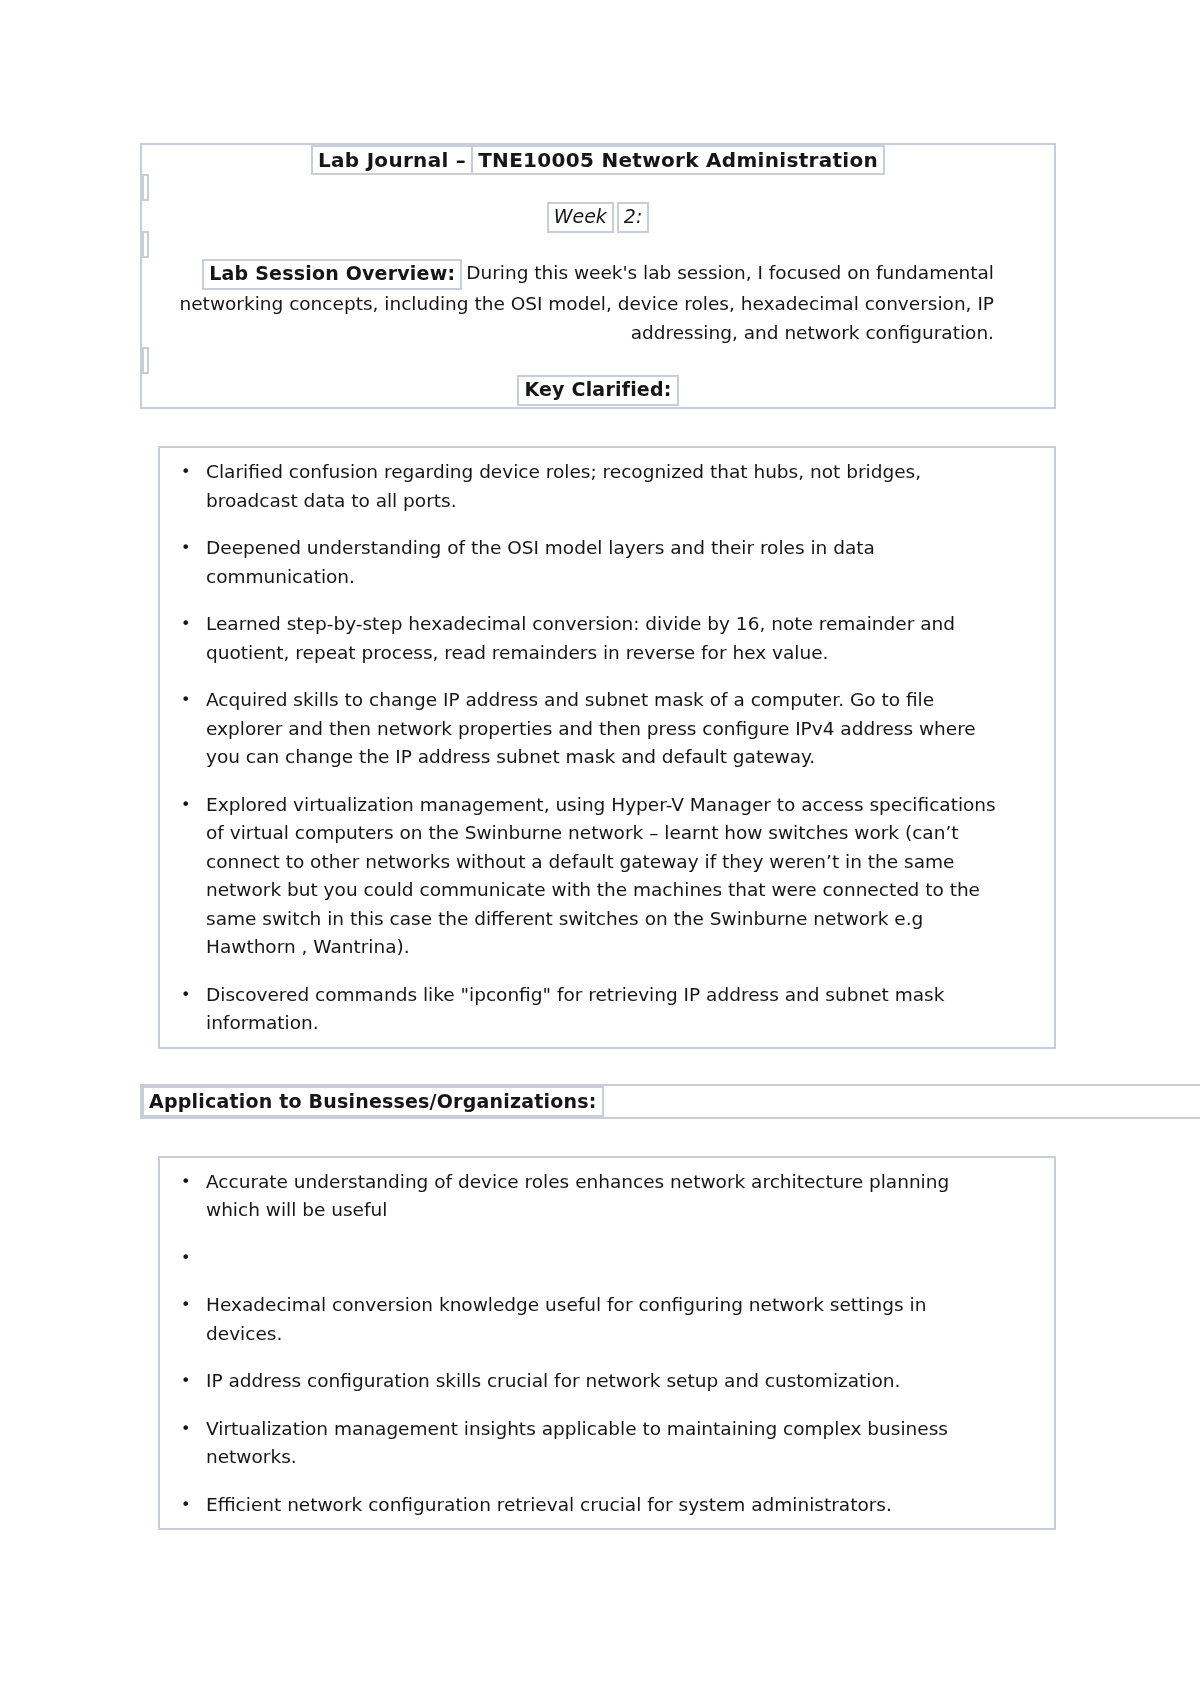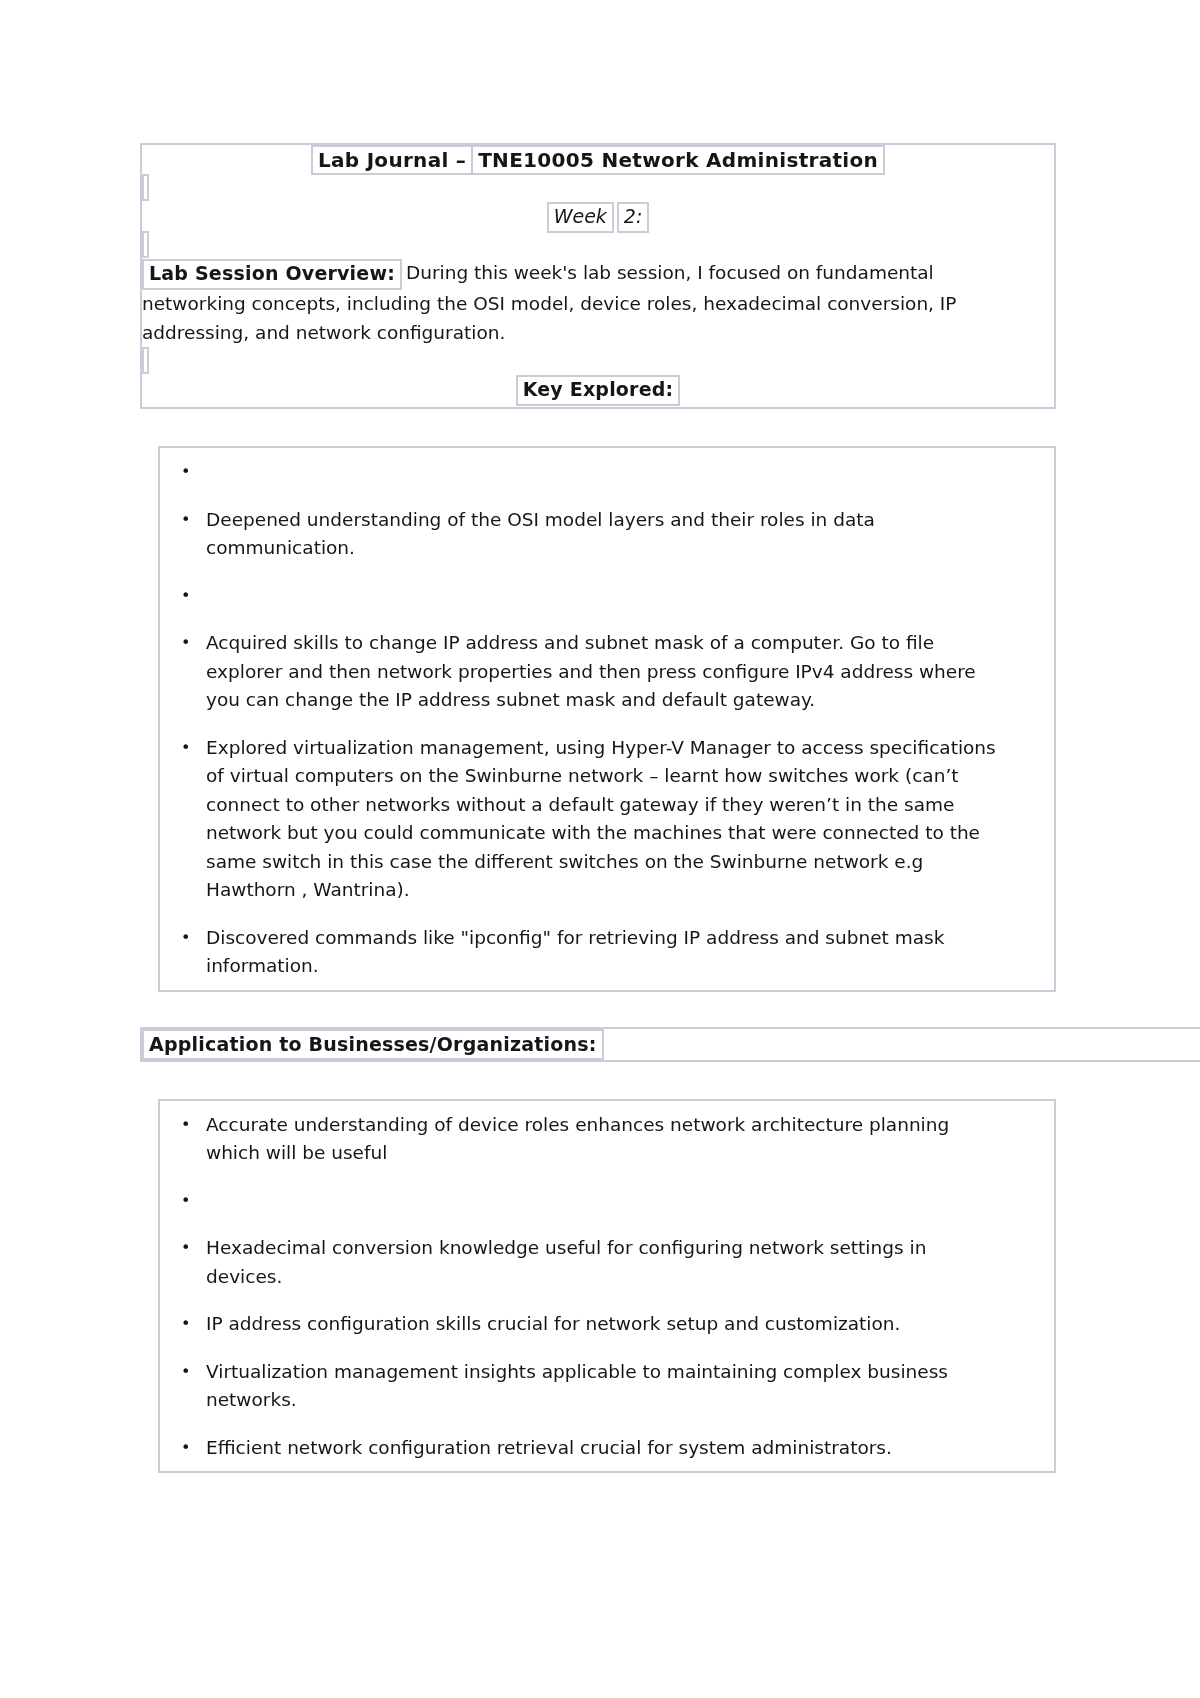--- a/index.html
+++ b/index.html
@@ -45,20 +45,21 @@
   .run.empty{width:7px;padding:0;height:27px;}
   .blank-row{height:28px;}
   .title-row{font-size:20px;font-weight:bold;letter-spacing:0.3px;}
   .title-row .run{height:30px;line-height:26px;}
   .week-row{font-size:19px;font-style:italic;}
   .bold-run{font-weight:bold;font-size:19px;letter-spacing:0.2px;}
   .para{
     margin:0;
     max-width:852px;
     line-height:28.5px;
+    text-align:right;
   }
   .para .run{margin-right:4px;}
   .kt-row{height:31px;}
   .list-box{
     width:898px;
     margin-left:18px;
     margin-top:37px;
     padding:10px 0 0 0;
   }
   .item{
@@ -95,36 +96,38 @@
     <div class="blank-row"><span class="run empty"></span></div>
 
     <p class="row week-row"><span class="run gap">Week</span><span class="run">2:</span></p>
 
     <div class="blank-row"><span class="run empty"></span></div>
 
     <p class="para"><span class="run bold-run">Lab Session Overview:</span><span>During this week's lab session, I focused on fundamental networking concepts, including the OSI model, device roles, hexadecimal conversion, IP addressing, and network configuration.</span></p>
 
     <div class="blank-row"><span class="run empty"></span></div>
 
-    <p class="row kt-row"><span class="run bold-run">Key Explored:</span></p>
+    <p class="row kt-row"><span class="run bold-run">Key Clarified:</span></p>
   </section>
 
   <section class="box list-box">
 
       <div class="item">
         <span class="bullet">•</span>
+        <span class="item-text">Clarified confusion regarding device roles; recognized that hubs, not bridges, broadcast data to all ports.</span>
       </div>
 
       <div class="item">
         <span class="bullet">•</span>
         <span class="item-text">Deepened understanding of the OSI model layers and their roles in data communication.</span>
       </div>
 
       <div class="item">
         <span class="bullet">•</span>
+        <span class="item-text">Learned step-by-step hexadecimal conversion: divide by 16, note remainder and quotient, repeat process, read remainders in reverse for hex value.</span>
       </div>
 
       <div class="item">
         <span class="bullet">•</span>
         <span class="item-text">Acquired skills to change IP address and subnet mask of a computer. Go to file explorer and then network properties and then press configure IPv4 address where you can change the IP address subnet mask and default gateway.</span>
       </div>
 
       <div class="item">
         <span class="bullet">•</span>
         <span class="item-text">Explored virtualization management, using Hyper-V Manager to access specifications of virtual computers on the Swinburne network – learnt how switches work (can’t connect to other networks without a default gateway if they weren’t in the same network but you could communicate with the machines that were connected to the same switch in this case the different switches on the Swinburne network e.g Hawthorn , Wantrina).</span>

